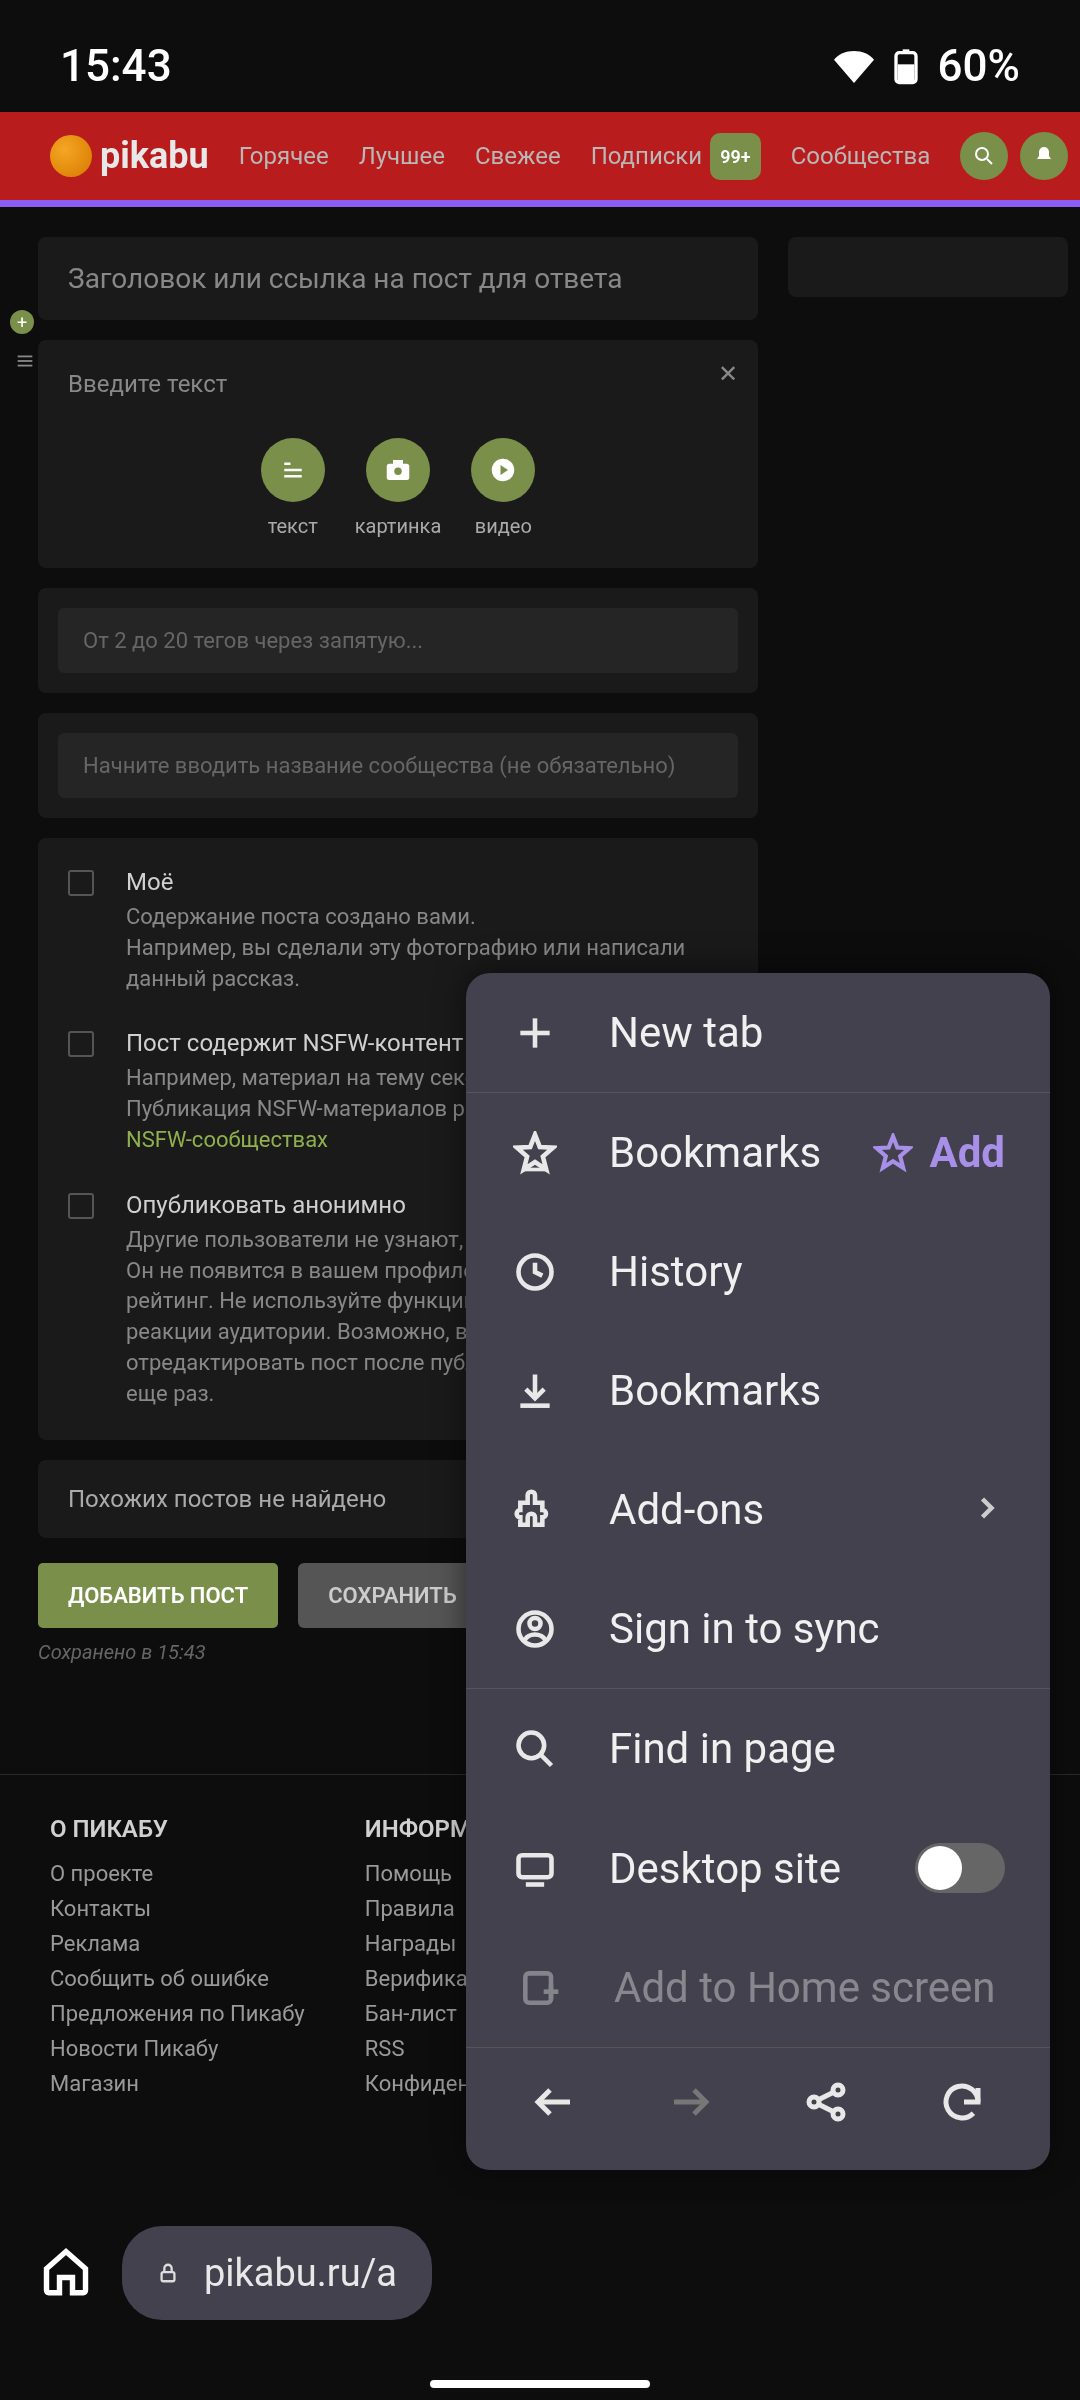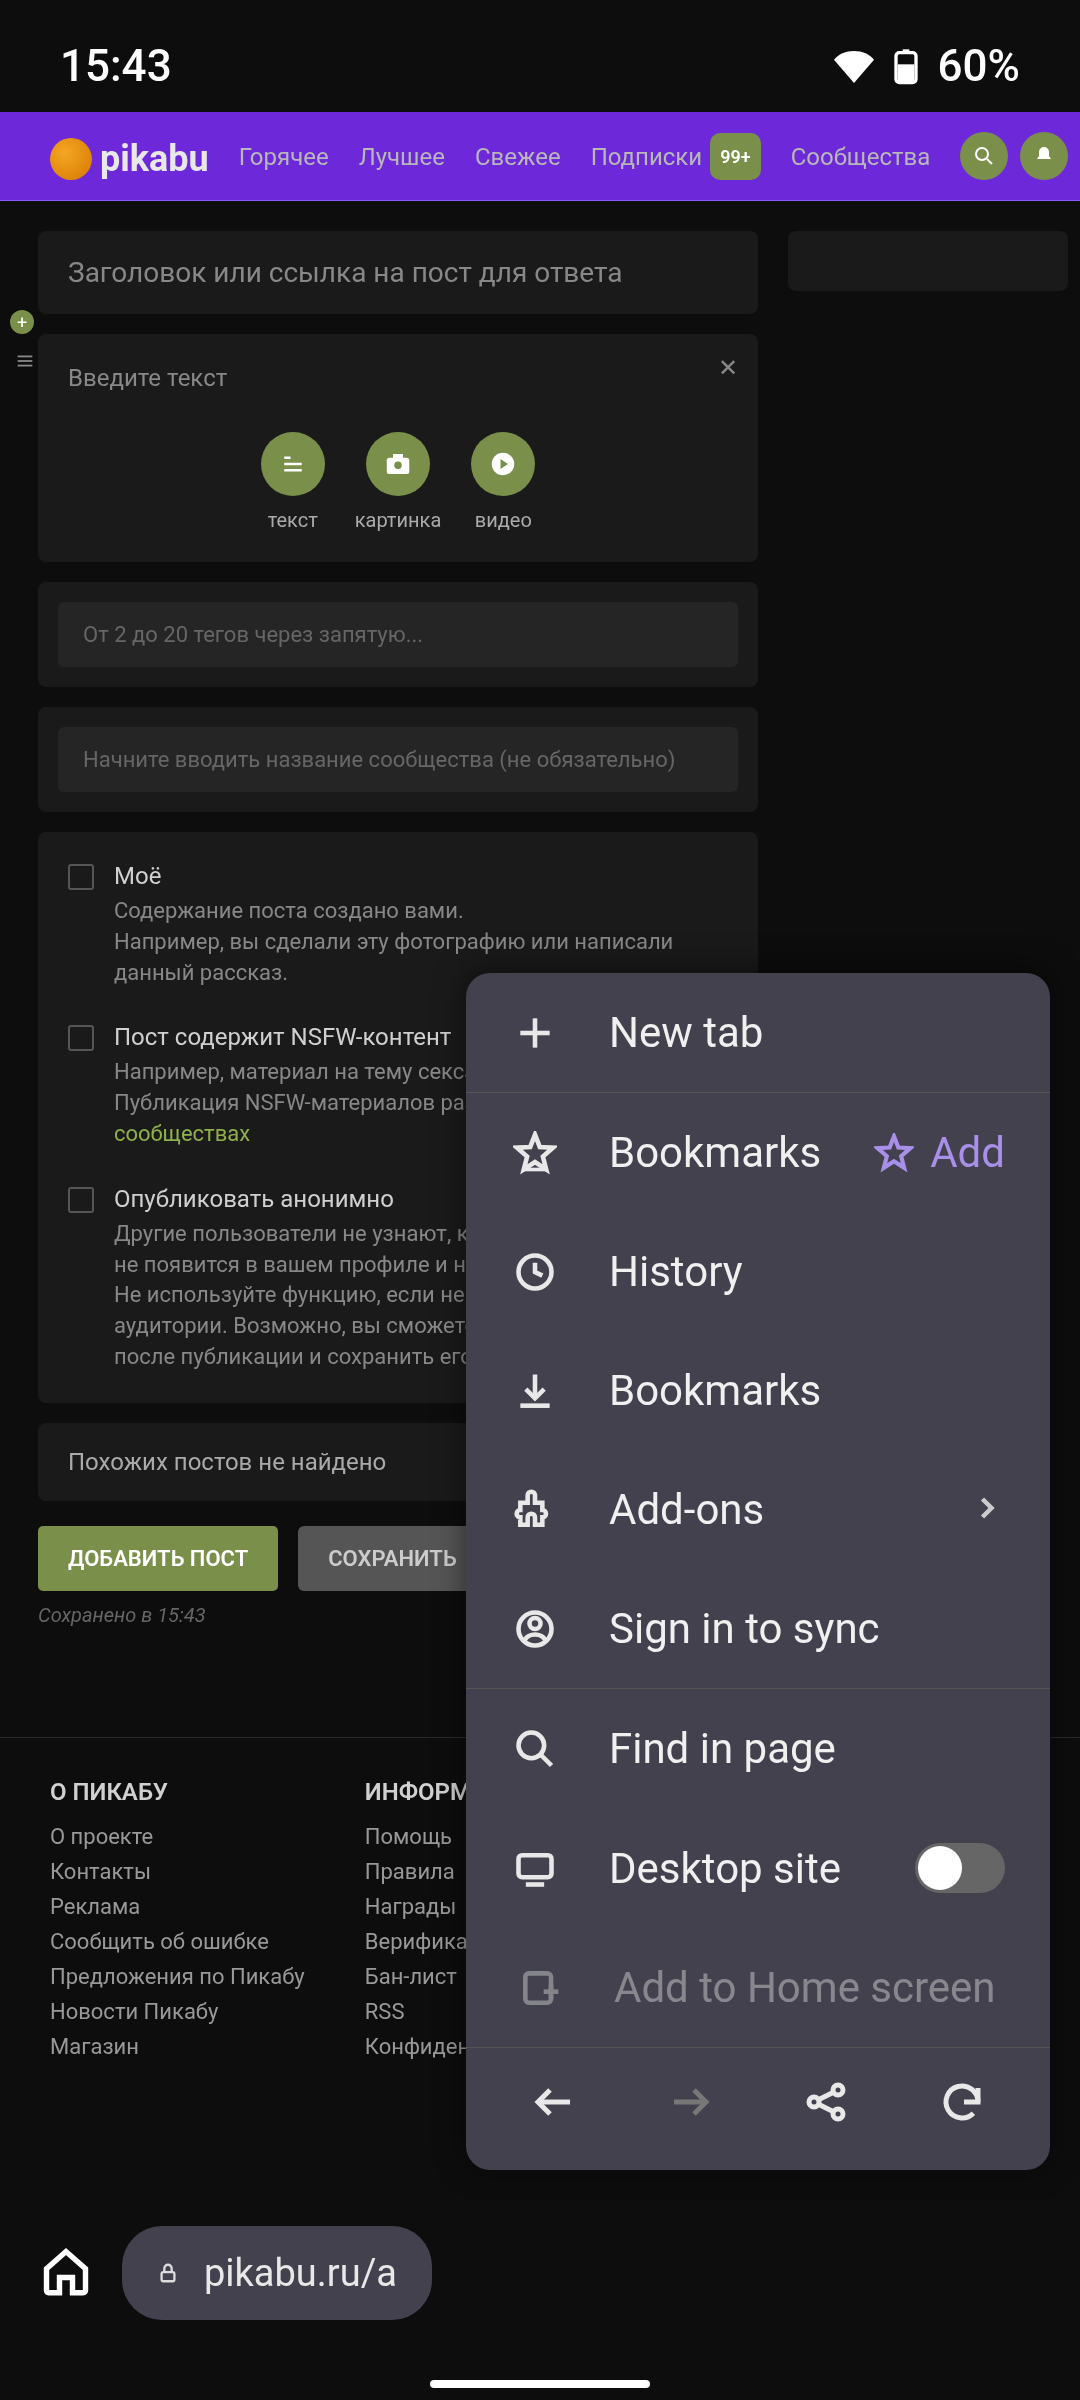--- a/index.html
+++ b/index.html
@@ -4,21 +4,21 @@
 <style>
 * { margin: 0; padding: 0; box-sizing: border-box; font-family: -apple-system, BlinkMacSystemFont, 'Segoe UI', Roboto, sans-serif; }
 body { background: #0d0d0d; width: 1080px; height: 2400px; overflow: hidden; position: relative; color: #ccc; }
 
 
 .status-bar { display: flex; justify-content: space-between; align-items: center; padding: 40px 60px 20px; font-size: 44px; font-weight: 500; color: #fff; }
 .status-right { display: flex; align-items: center; gap: 12px; }
 .status-right svg { width: 40px; height: 40px; }
 
 
-.site-header { display: flex; align-items: flex-end; padding: 20px 50px; gap: 30px; background: #6d28d9; border-bottom: 1px solid #8b5cf6; }
+.site-header { display: flex; align-items: center; padding: 20px 50px; gap: 30px; background: #b91c1c; border-bottom: 7px solid #8b5cf6; }
 .logo { display: flex; align-items: center; gap: 8px; }
 .logo-icon { width: 42px; height: 42px; background: radial-gradient(circle at 35% 35%, #f5a623, #d67800); border-radius: 50%; }
 .logo-text { font-size: 36px; font-weight: 700; color: #e8e8e8; }
 .nav-links { display: flex; gap: 30px; flex: 1; }
 .nav-link { font-size: 24px; color: #b8b8b8; display: flex; align-items: center; gap: 8px; }
 .badge { background: #7a8f4a; color: #fff; font-size: 18px; padding: 13px 10px; border-radius: 10px; font-weight: 600; }
 .header-actions { display: flex; gap: 12px; align-items: center; }
 .icon-btn { width: 48px; height: 48px; background: #7a8f4a; border-radius: 50%; display: flex; align-items: center; justify-content: center; }
 .icon-btn svg { width: 24px; height: 24px; fill: #fff; }
 
@@ -34,21 +34,21 @@
 .close-x { position: absolute; right: 20px; top: 20px; color: #888; font-size: 24px; }
 
 .media-buttons { display: flex; gap: 30px; justify-content: center; margin-top: 40px; }
 .media-btn { display: flex; flex-direction: column; align-items: center; gap: 12px; }
 .media-circle { width: 64px; height: 64px; background: #7a8f4a; border-radius: 50%; display: flex; align-items: center; justify-content: center; }
 .media-circle svg { width: 30px; height: 30px; fill: #fff; }
 .media-label { font-size: 20px; color: #aaa; }
 
 .sub-input { background: #252525; border-radius: 6px; padding: 20px 25px; color: #666; font-size: 22px; }
 
-.checkbox-row { display: flex; gap: 20px; margin-bottom: 35px; }
+.checkbox-row { display: flex; gap: 32px; margin-bottom: 35px; }
 .checkbox { width: 26px; height: 26px; border: 2px solid #555; border-radius: 3px; flex-shrink: 0; margin-top: 2px; }
 .check-content { flex: 1; }
 .check-title { font-size: 24px; color: #d0d0d0; margin-bottom: 6px; }
 .check-desc { font-size: 22px; color: #888; line-height: 1.4; }
 .link-text { color: #8fb04c; }
 
 .similar-bar { background: #1a1a1a; border-radius: 8px; padding: 25px 30px; margin-bottom: 25px; font-size: 24px; color: #aaa; position:relative; }
 
 .action-buttons { display: flex; gap: 20px; }
 .btn-primary { background: #7a8f4a; color: #fff; padding: 20px 30px; border-radius: 5px; font-size: 22px; font-weight: 600; }
@@ -61,21 +61,21 @@
 .footer-title { font-size: 24px; color: #d0d0d0; font-weight: 600; margin-bottom: 18px; }
 .footer-link { font-size: 22px; color: #999; margin-bottom: 10px; display: block; }
 
 
 .browser-menu { position: absolute; right: 30px; bottom: 230px; width: 584px; background: #42414d; border-radius: 24px; overflow: hidden; box-shadow: 0 -4px 30px rgba(0,0,0,0.5); }
 .menu-item { display: flex; align-items: center; padding: 35px 45px; gap: 50px; }
 .menu-item.divider-below { border-bottom: 1px solid #555; }
 .menu-icon { width: 48px; height: 48px; display: flex; align-items: center; justify-content: center; }
 .menu-icon svg { width: 44px; height: 44px; stroke: #e8e8e8; fill: none; stroke-width: 2.5; }
 .menu-label { font-size: 42px; color: #f0f0f0; flex: 1; }
-.menu-add { color: #a88fe8; font-size: 42px; display: flex; align-items: center; gap: 16px; }
+.menu-add { color: #a88fe8; font-size: 42px; display: flex; align-items: center; gap: 16px; font-weight: bold; }
 .menu-add svg { width: 40px; height: 40px; stroke: #a88fe8; fill: none; stroke-width: 2.5; }
 .toggle { width: 90px; height: 50px; background: #666; border-radius: 25px; position: relative; }
 .toggle::after { content: ''; position: absolute; width: 44px; height: 44px; background: #fff; border-radius: 50%; top: 3px; left: 3px; }
 .chevron svg { width: 36px; height: 36px; stroke: #ccc; fill: none; stroke-width: 3; }
 .menu-cut { padding: 35px 50px; opacity: 0.4; }
 
 
 .menu-nav { display: flex; justify-content: space-around; padding: 30px 20px 40px; border-top: 1px solid #555; }
 .menu-nav svg { width: 48px; height: 48px; stroke: #e8e8e8; fill: none; stroke-width: 2.5; }
 .menu-nav .disabled svg { stroke: #777; }

